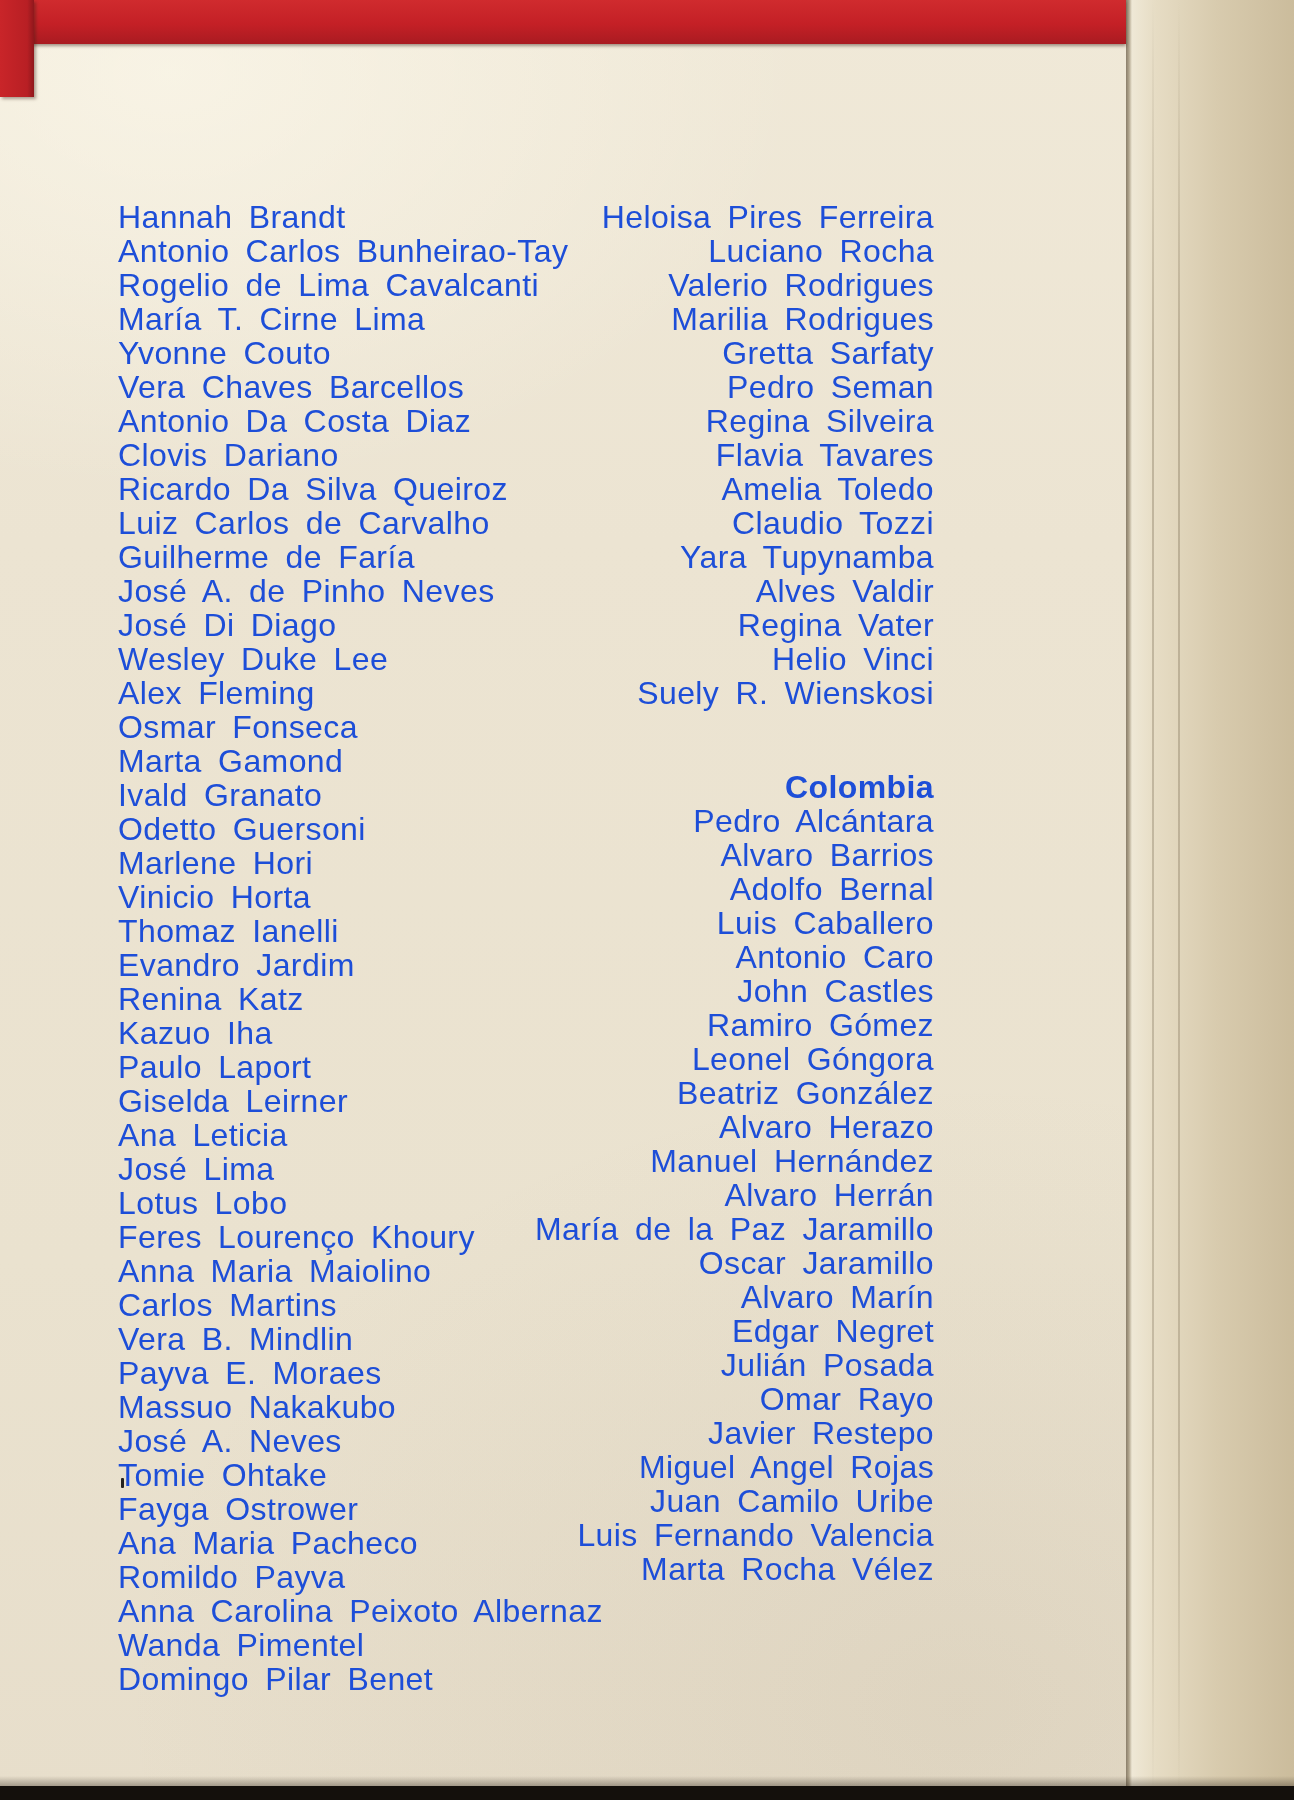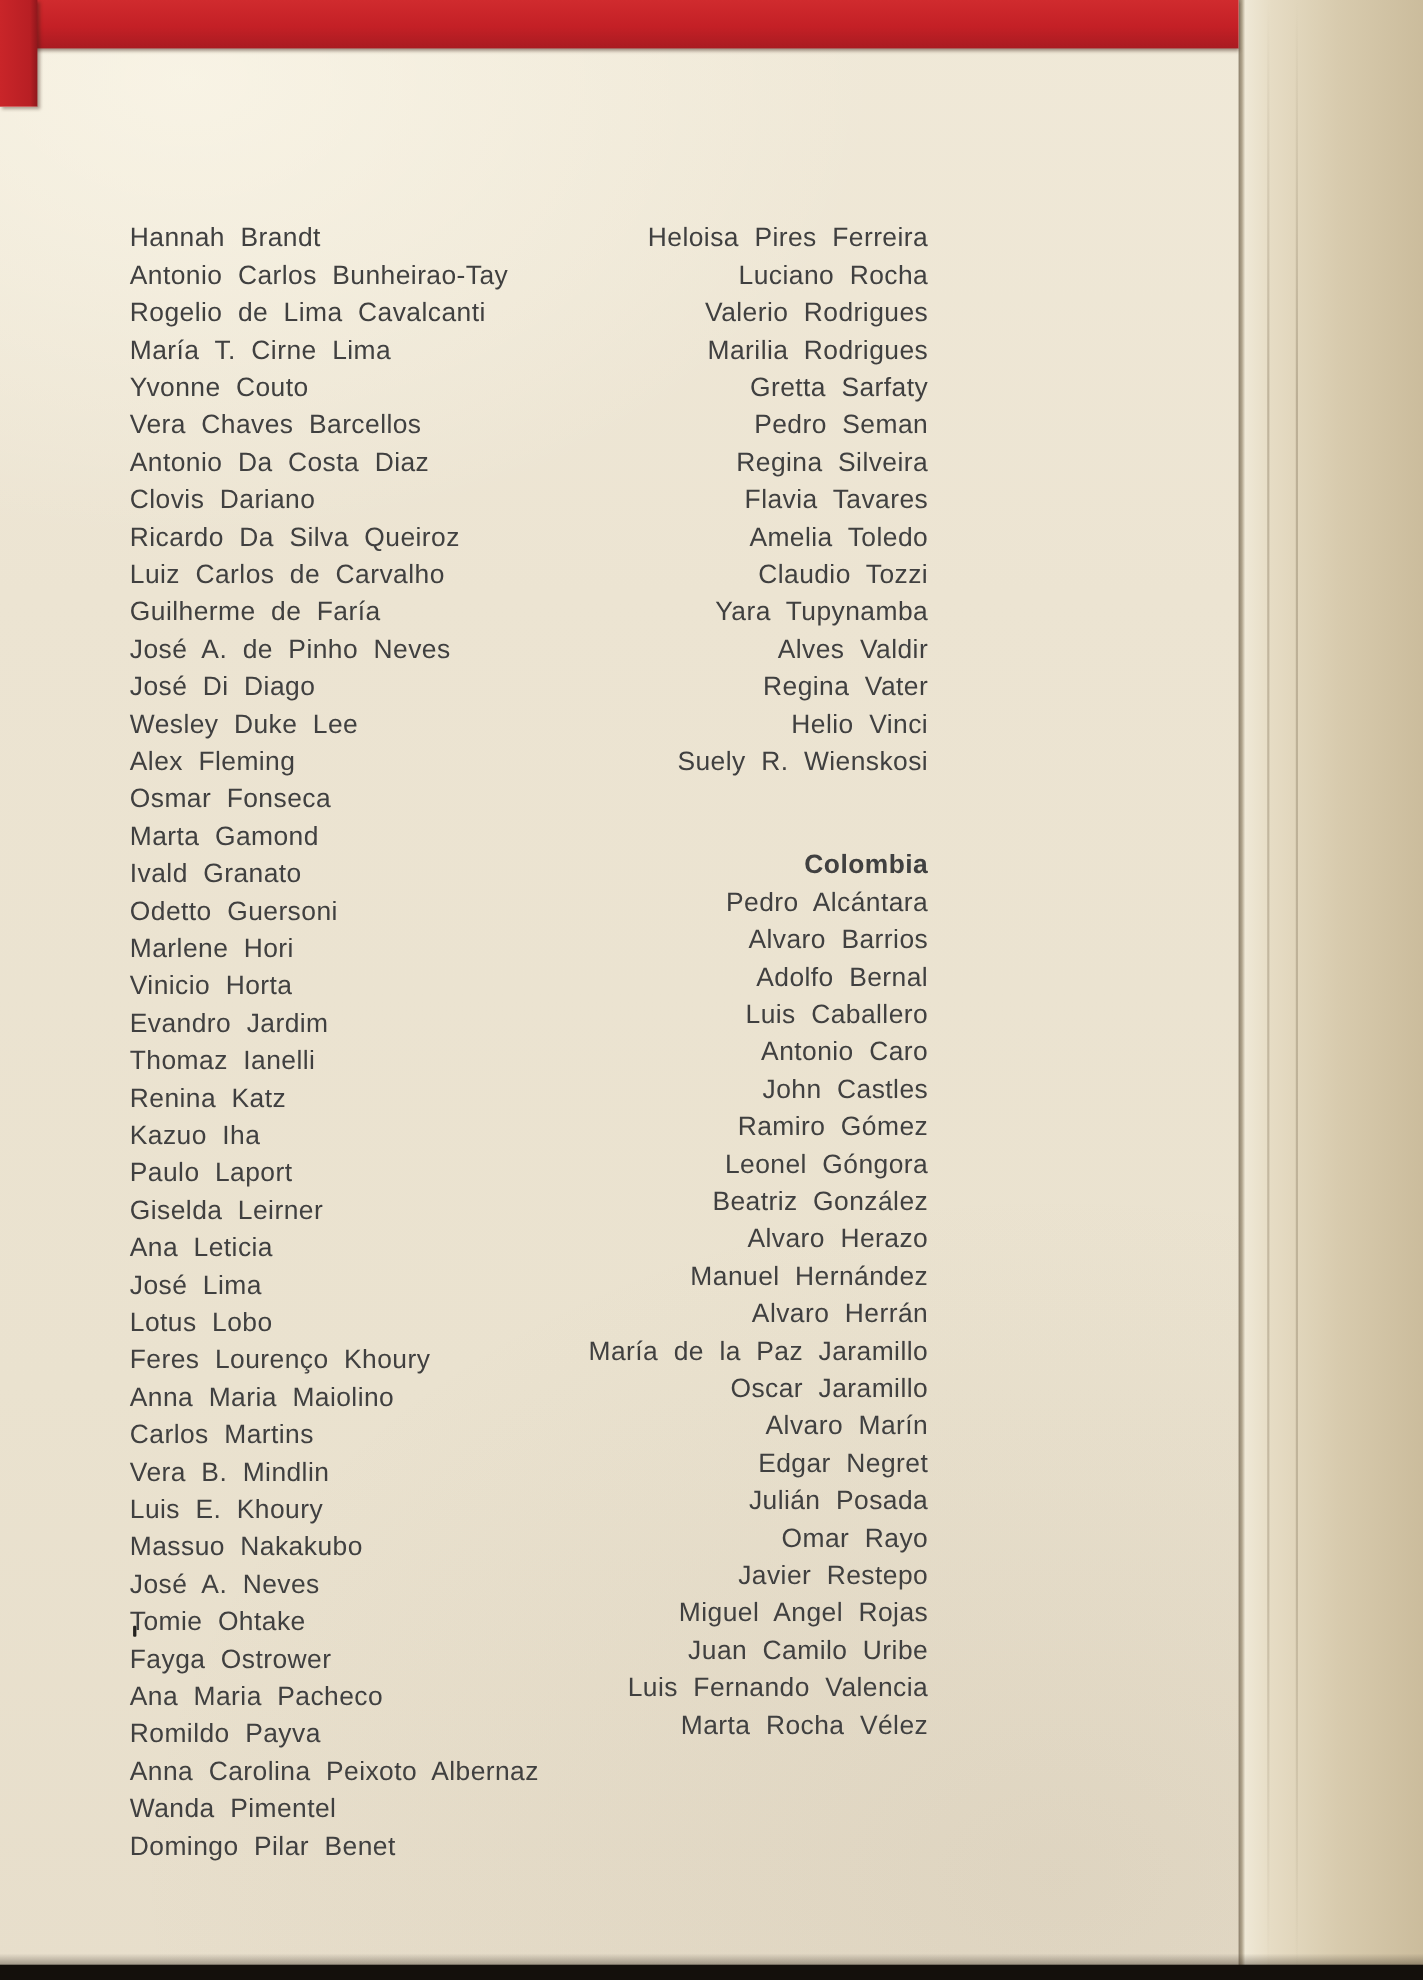--- a/index.html
+++ b/index.html
@@ -43,22 +43,22 @@
     position:absolute;left:0;bottom:0;width:1294px;height:14px;
     background:#14100c;
   }
   .bottom-shadow{
     position:absolute;left:0;bottom:14px;width:1294px;height:10px;
     background:linear-gradient(180deg,rgba(40,30,20,0),rgba(40,30,20,.35));
   }
   
   .col{
     position:absolute;top:200px;
-    color:#404040;
-    font-size:24px;font-weight:500;
+    color:#1d4ed8;
+    font-size:32px;font-weight:500;
     letter-spacing:.4px;word-spacing:7px;
     white-space:nowrap;
   }
   .col-left{left:118px;}
   .col-right{left:535px;text-align:right;}
   .name-line{line-height:34px;height:34px;}
   .section-header{
     line-height:34px;height:34px;
     margin-top:60px;
     font-weight:700;letter-spacing:.4px;
@@ -91,34 +91,34 @@
       <div class="name-line">José A. de Pinho Neves</div>
       <div class="name-line">José Di Diago</div>
       <div class="name-line">Wesley Duke Lee</div>
       <div class="name-line">Alex Fleming</div>
       <div class="name-line">Osmar Fonseca</div>
       <div class="name-line">Marta Gamond</div>
       <div class="name-line">Ivald Granato</div>
       <div class="name-line">Odetto Guersoni</div>
       <div class="name-line">Marlene Hori</div>
       <div class="name-line">Vinicio Horta</div>
+      <div class="name-line">Thomaz Ianelli</div>
       <div class="name-line">Evandro Jardim</div>
-      <div class="name-line">Thomaz Ianelli</div>
       <div class="name-line">Renina Katz</div>
       <div class="name-line">Kazuo Iha</div>
       <div class="name-line">Paulo Laport</div>
       <div class="name-line">Giselda Leirner</div>
       <div class="name-line">Ana Leticia</div>
       <div class="name-line">José Lima</div>
       <div class="name-line">Lotus Lobo</div>
       <div class="name-line">Feres Lourenço Khoury</div>
       <div class="name-line">Anna Maria Maiolino</div>
       <div class="name-line">Carlos Martins</div>
       <div class="name-line">Vera B. Mindlin</div>
-      <div class="name-line">Luis E. Khoury</div>
+      <div class="name-line">Payva E. Moraes</div>
       <div class="name-line">Massuo Nakakubo</div>
       <div class="name-line">José A. Neves</div>
       <div class="name-line">Tomie Ohtake</div>
       <div class="name-line">Fayga Ostrower</div>
       <div class="name-line">Ana Maria Pacheco</div>
       <div class="name-line">Romildo Payva</div>
       <div class="name-line">Anna Carolina Peixoto Albernaz</div>
       <div class="name-line">Wanda Pimentel</div>
       <div class="name-line">Domingo Pilar Benet</div>
     </div>

